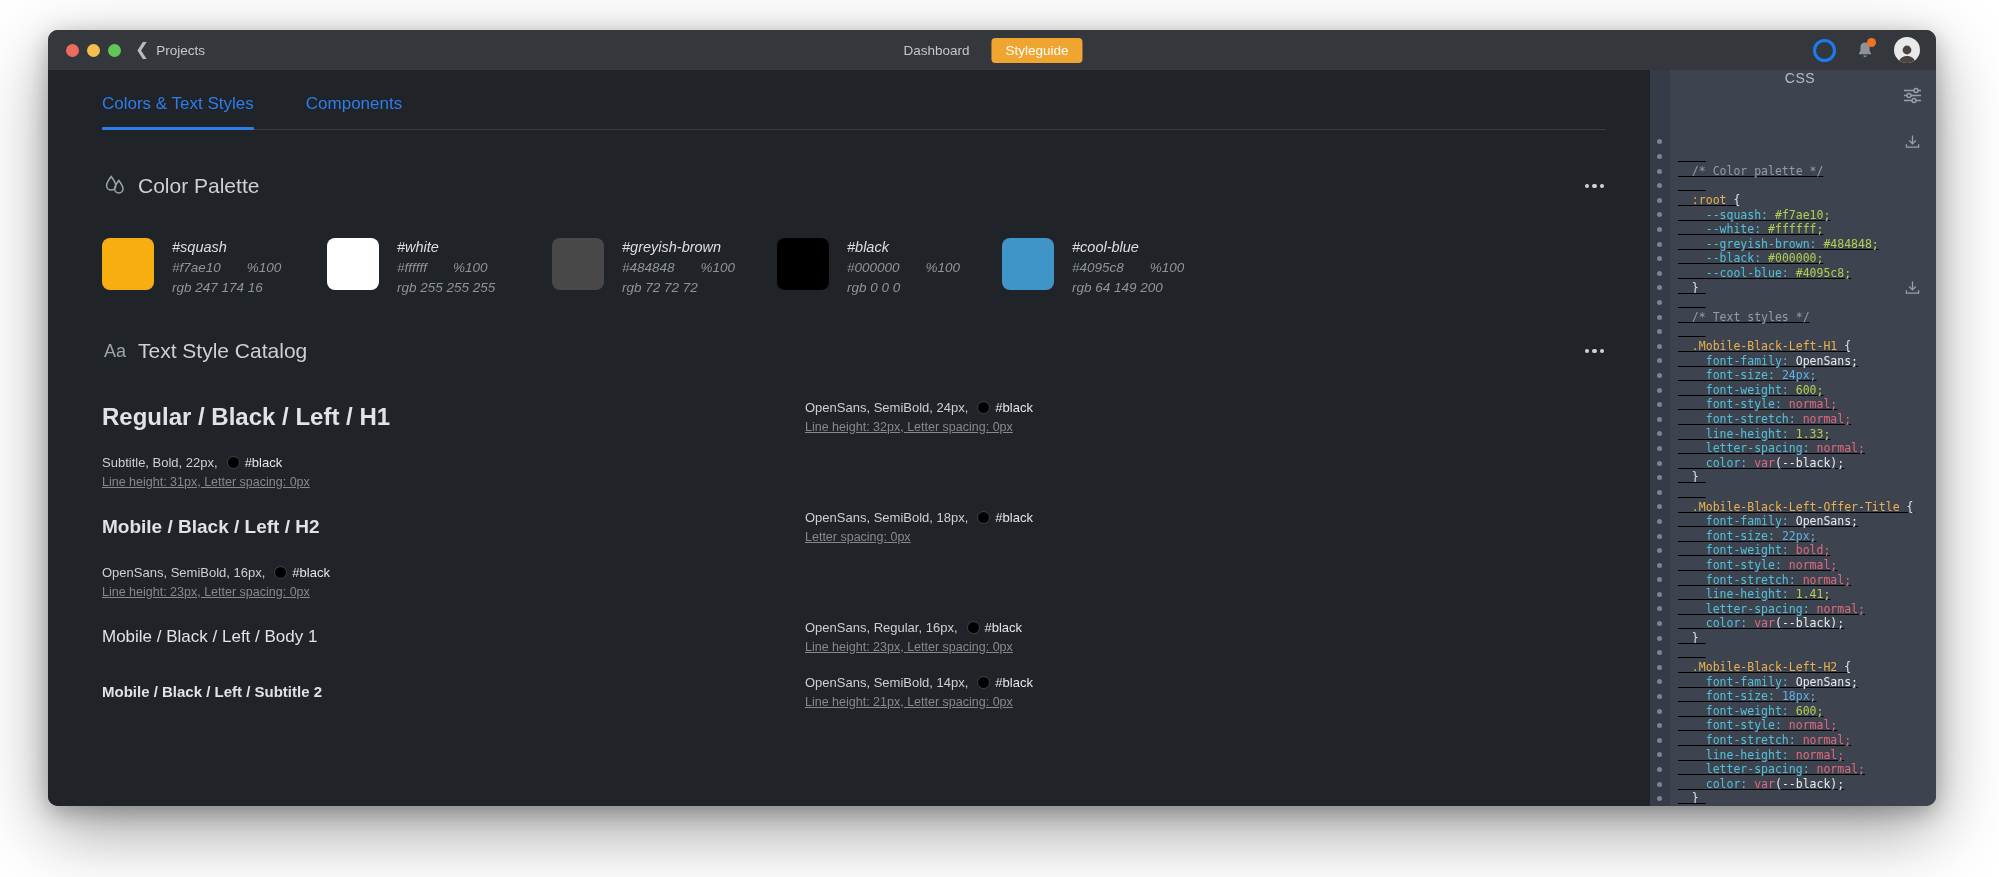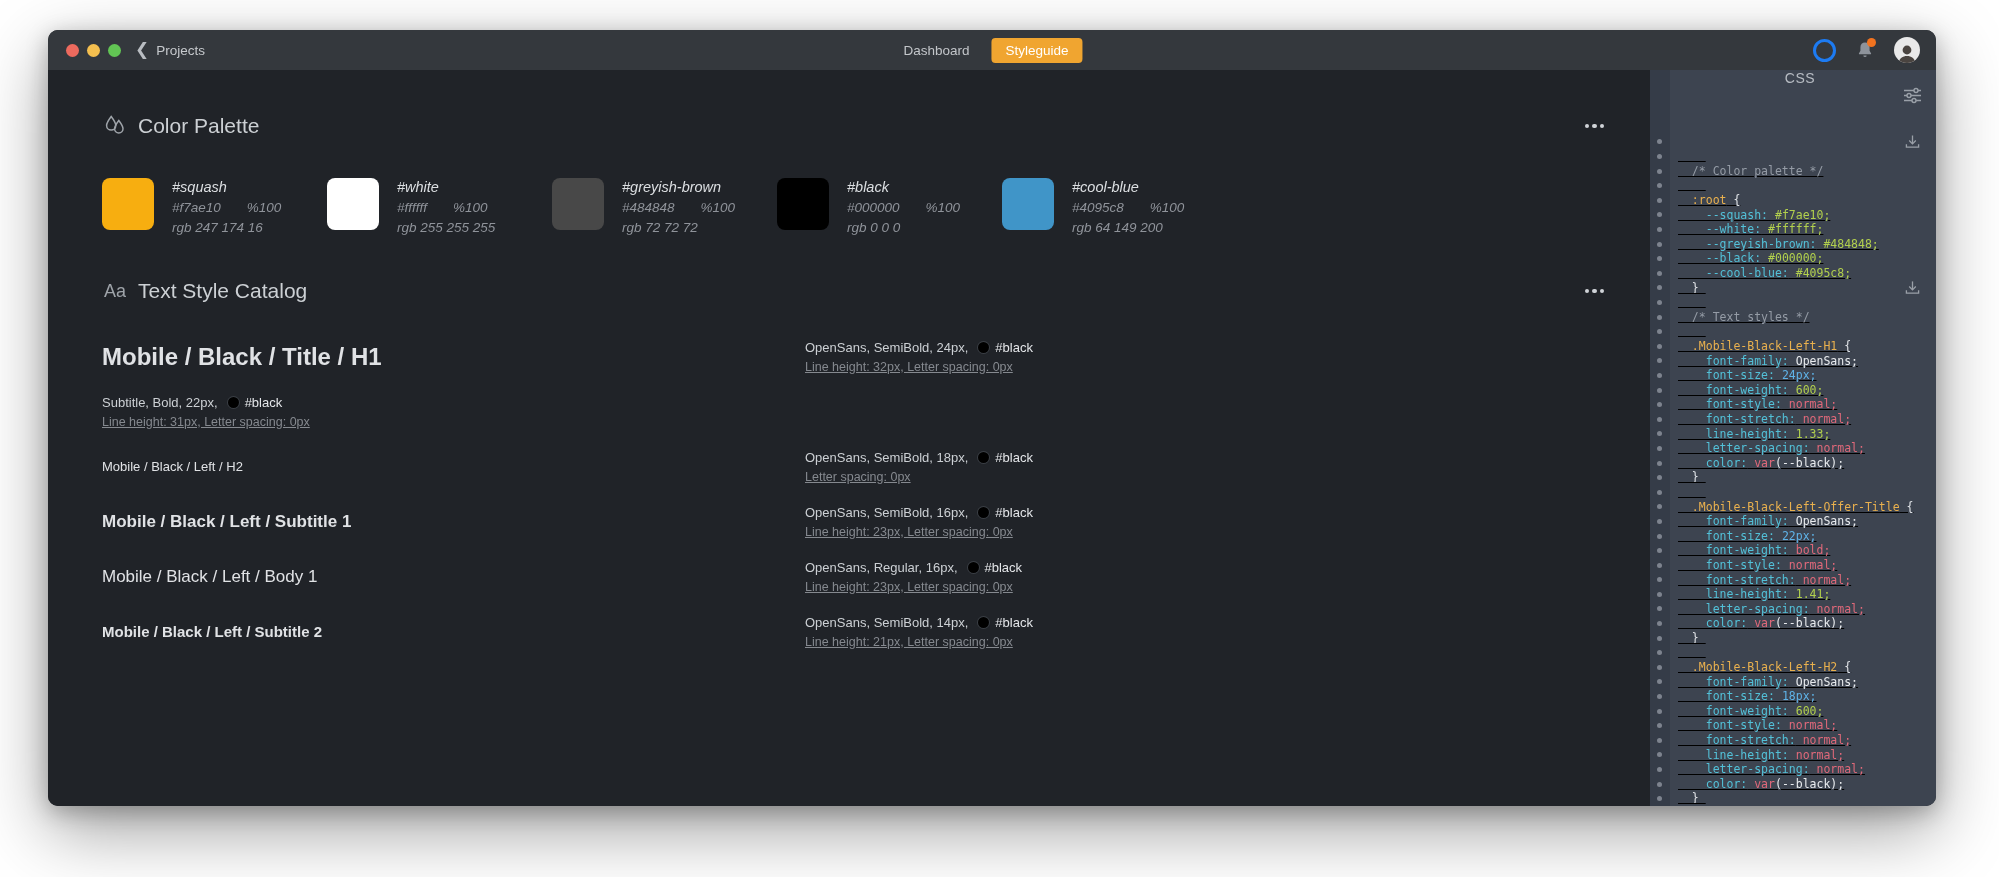--- a/index.html
+++ b/index.html
@@ -117,20 +117,24 @@
           <path d="M2.5 20c.7-4.6 4.3-7 8.5-7s7.8 2.4 8.5 7z" fill="#4a4440"></path>
         </svg>
       </span>
     </div>
   </div>
 
   <div class="content">
 
     <div class="main">
 
+      <div class="main-tabs">
+          <span class="main-tab active">Colors &amp; Text Styles</span>
+          <span class="main-tab">Components</span>
+        </div>
 
       <div class="section-head">
         <span class="icon">
           <svg width="26" height="24" viewBox="0 0 26 24" fill="none" stroke="#9ea3a9" stroke-width="1.5">
             <path d="M9.2 2.5C9.2 2.5 4.6 8.6 4.6 11.4a4.6 4.6 0 0 0 9.2 0C13.8 8.6 9.2 2.5 9.2 2.5z"></path>
             <path d="M16.8 6.5c0 0-4.2 5.6-4.2 8.2a4.2 4.2 0 0 0 8.4 0C21 12.1 16.8 6.5 16.8 6.5z"></path>
           </svg>
         </span>
         <span class="title">Color Palette</span>
         <span class="more">
@@ -203,53 +207,52 @@
         <span class="title">Text Style Catalog</span>
         <span class="more">
             <i></i>
             <i></i>
             <i></i>
           </span>
       </div>
 
       <div class="style-rows">
           <div class="style-row">
-    <span class="row-title" style="font-size: 24px; font-weight: 600;">Mobile / Black / Title / H1</span>
+    <span class="row-title" style="font-size: 24px; font-weight: 600;">Regular / Black / Left / H1</span>
     <span class="row-meta">
       <span class="meta1">
         <span>OpenSans, SemiBold, 24px,</span>
         <span class="cdot"></span>
         <span class="clabel">#black</span>
       </span>
       <span class="meta2">Line height: 32px, Letter spacing: 0px</span>
     </span>
   </div>
           <div class="style-row">
     <span class="row-meta">
       <span class="meta1">
         <span>Subtitle, Bold, 22px,</span>
         <span class="cdot"></span>
         <span class="clabel">#black</span>
       </span>
       <span class="meta2">Line height: 31px, Letter spacing: 0px</span>
     </span>
   </div>
           <div class="style-row">
-    <span class="row-title" style="font-size: 13px; font-weight: 400;">Mobile / Black / Left / H2</span>
+    <span class="row-title" style="font-size: 19px; font-weight: 700;">Mobile / Black / Left / H2</span>
     <span class="row-meta">
       <span class="meta1">
         <span>OpenSans, SemiBold, 18px,</span>
         <span class="cdot"></span>
         <span class="clabel">#black</span>
       </span>
       <span class="meta2">Letter spacing: 0px</span>
     </span>
   </div>
           <div class="style-row">
-    <span class="row-title" style="font-size: 17px; font-weight: 600;">Mobile / Black / Left / Subtitle 1</span>
     <span class="row-meta">
       <span class="meta1">
         <span>OpenSans, SemiBold, 16px,</span>
         <span class="cdot"></span>
         <span class="clabel">#black</span>
       </span>
       <span class="meta2">Line height: 23px, Letter spacing: 0px</span>
     </span>
   </div>
           <div class="style-row">

